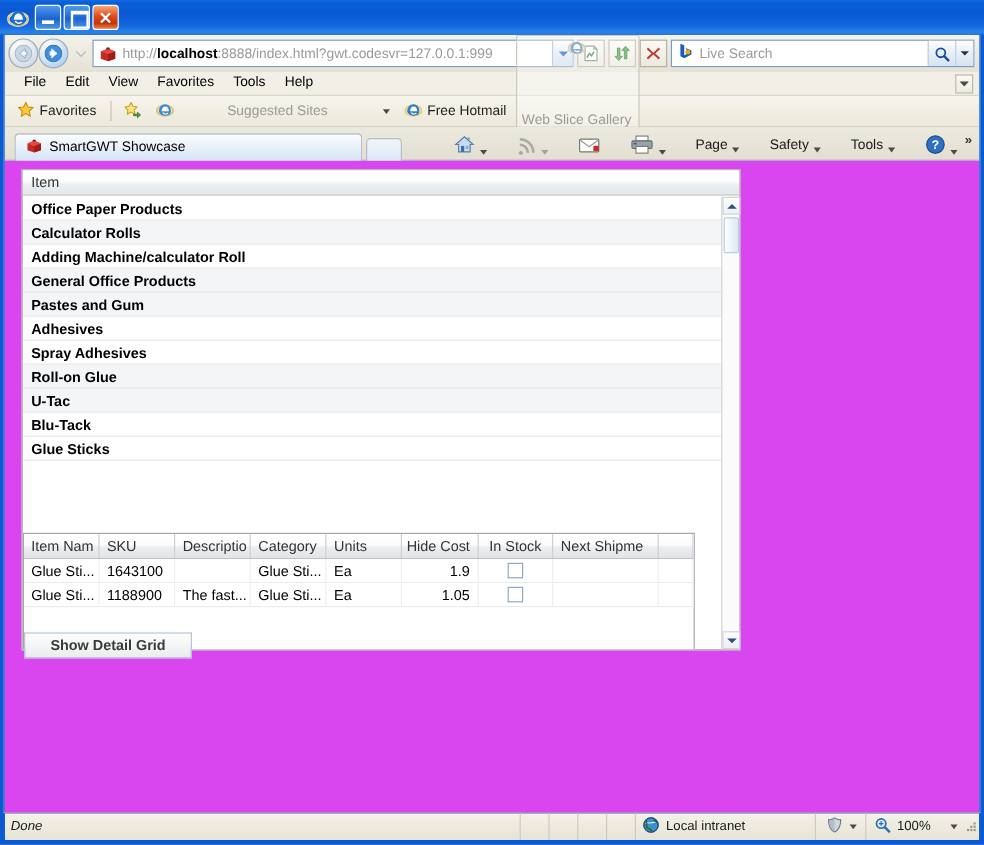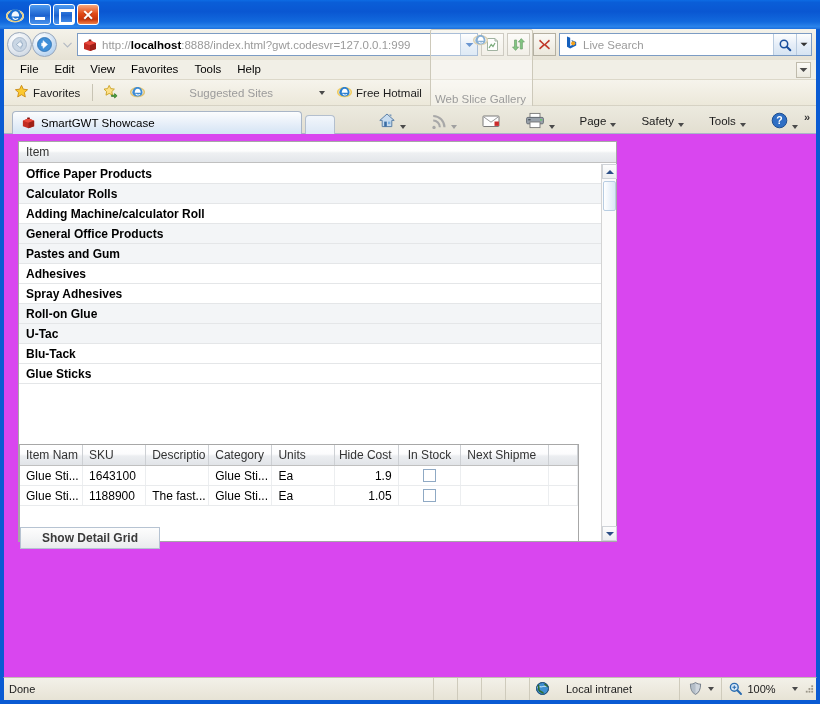--- a/index.html
+++ b/index.html
@@ -359,23 +359,23 @@
   .statusbar {
     height: 23px;
     background: linear-gradient(to bottom,#f3f1e9,#e7e3d5);
     border-top: 1px solid #c3bfb0;
     display:flex; align-items:center;
     font-size: 11px; color:#1a1a1a;
     margin: 0 3px;
     border-left:1px solid #0a5bd3; border-right:1px solid #0a5bd3;
   }
   .st-cell { height:100%; display:flex; align-items:center; border-right:1px solid #cfcbbc; padding:0 5px; }
-  .st-main { flex:1; padding-left:5px; }
+  .st-main { flex:1; padding-left:5px;font-style:italic; }
   .st-blank { width: 24px; }
-  .st-zone { width: 150px; gap:16px; }
+  .st-zone { width: 150px; gap:5px; }
   .st-prot { width: 42px; justify-content:center; gap:3px;}
   .st-zoom { width: 82px; justify-content:center; gap:4px; border-right:none;}
   .grip { width:12px; display:flex; align-items:flex-end; justify-content:flex-end; padding:0 2px 2px 0;}
   .bottom-strip { height: 4px; background:#0a5bd3; }
 </style>
 </head>
 <body>
 
 <div class="window">
 

